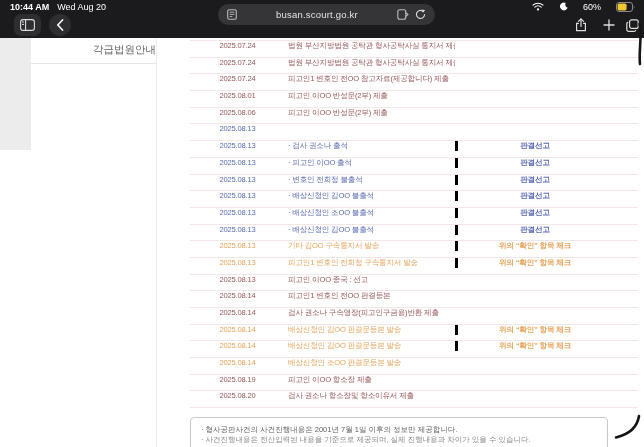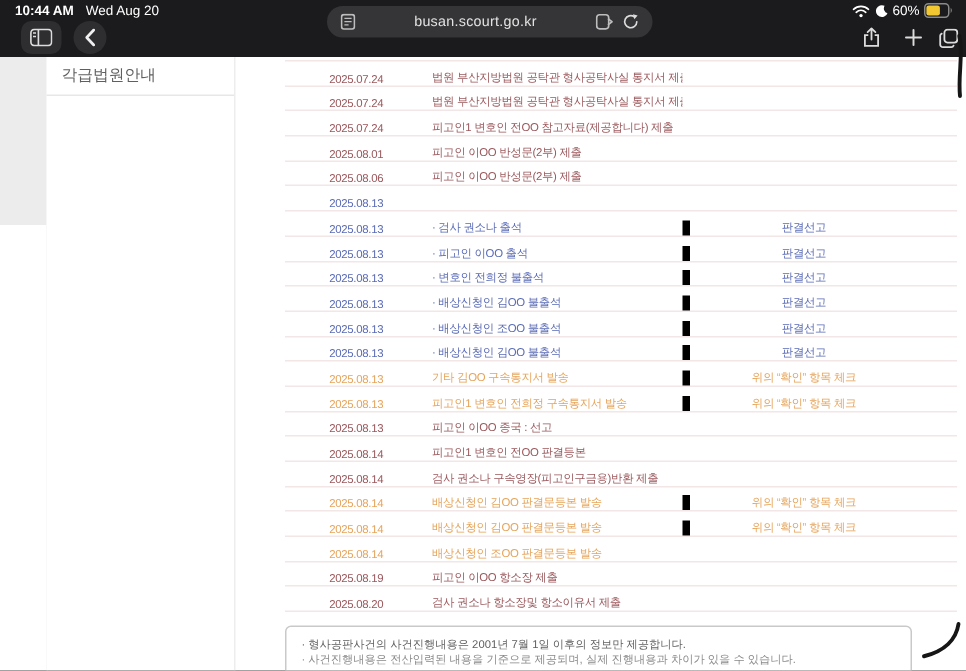--- a/index.html
+++ b/index.html
@@ -6,41 +6,41 @@
   *{box-sizing:border-box;}
   .screen{
     position:relative;width:644px;height:447px;background:#ffffff;overflow:hidden;
     font-family:"Liberation Sans","DejaVu Sans",sans-serif;
   }
   
   .chrome{position:absolute;left:0;top:0;width:644px;height:38px;background:var(--c-chrome,#1b1b1d);z-index:5;}
   .statusbar{position:absolute;left:0;top:0;width:100%;height:14px;display:flex;align-items:center;color:#fff;font-size:9px;}
   .sb-left{position:absolute;left:10px;top:2px;display:flex;gap:8px;align-items:center;}
   .sb-time{font-weight:bold;}
-  .sb-right{position:absolute;right:8px;top:2px;display:flex;gap:3px;align-items:center;}
+  .sb-right{position:absolute;right:8px;top:2px;display:flex;gap:15px;align-items:flex-start;}
   .sb-batt-pct{font-size:9px;color:#fff;}
   .toolbar-btn{position:absolute;top:14px;height:22px;display:flex;align-items:center;justify-content:center;
     background:#2e2e30;border-radius:7px;color:#dcdcdc;}
   .round{border-radius:50%;}
   .url-pill{position:absolute;left:218px;top:4px;width:217px;height:21px;background:#353537;border-radius:11px;
     display:flex;align-items:center;color:#e3e3e3;font-size:9.5px;}
   .url-text{flex:1;text-align:center;letter-spacing:.2px;}
   .icon{display:inline-flex;align-items:center;justify-content:center;}
   
   .page{position:absolute;left:0;top:38px;width:644px;height:409px;background:#fff;}
   .left-strip{position:absolute;left:0;top:0;width:31px;height:112px;background:#ececec;}
   .left-vline{position:absolute;left:31px;top:0;width:1px;height:409px;background:#e6e6e6;}
   .side-box{position:absolute;left:31px;top:0;width:126px;height:409px;background:#fff;border-right:1px solid #ededed;}
-  .side-title{padding:5px 0 6px 10px;font-size:10.5px;color:#5f5f5f;border-bottom:1px solid #e7e7e7;}
+  .side-title{padding:5px 0 6px 10px;font-size:10.5px;color:#5f5f5f;border-bottom:1px solid #e7e7e7;text-align:right;}
   
   .case-table{position:absolute;left:190px;top:2px;width:448px;border-top:1px solid #f3e6e6;}
-  .t-row{display:flex;height:16.7px;align-items:flex-end;border-bottom:1px solid #f3e6e6;font-size:7.6px;letter-spacing:-0.2px;}
+  .t-row{display:flex;height:16.7px;align-items:flex-start;border-bottom:1px solid #f3e6e6;font-size:7.6px;letter-spacing:-0.2px;}
   .cell-date{width:95px;text-align:center;flex:none;}
   .cell-desc{width:170px;flex:none;padding-left:3px;white-space:nowrap;overflow:hidden;}
-  .cell-result{flex:1;text-align:center;padding-right:26px;border-left:5px solid #000000;white-space:nowrap;}
+  .cell-result{flex:1;text-align:center;padding-right:26px;border-left:3px solid #000000;white-space:nowrap;font-weight:bold;}
   .tone-red{color:var(--c-red,#9a585c);}
   .tone-blue{color:var(--c-blue,#5a6bb5);}
   .tone-orange{color:var(--c-orange,#e6a45b);}
   
   .notice{position:absolute;left:190px;top:379px;width:418px;height:44px;border:1px solid #c9c9c9;border-radius:4px;
     background:#fff;padding:7px 10px;font-size:7.5px;color:#5f5f5f;line-height:10px;}
   .notice-line2{color:#8a8a8a;}
   
   .pen{position:absolute;z-index:9;}
 </style>

